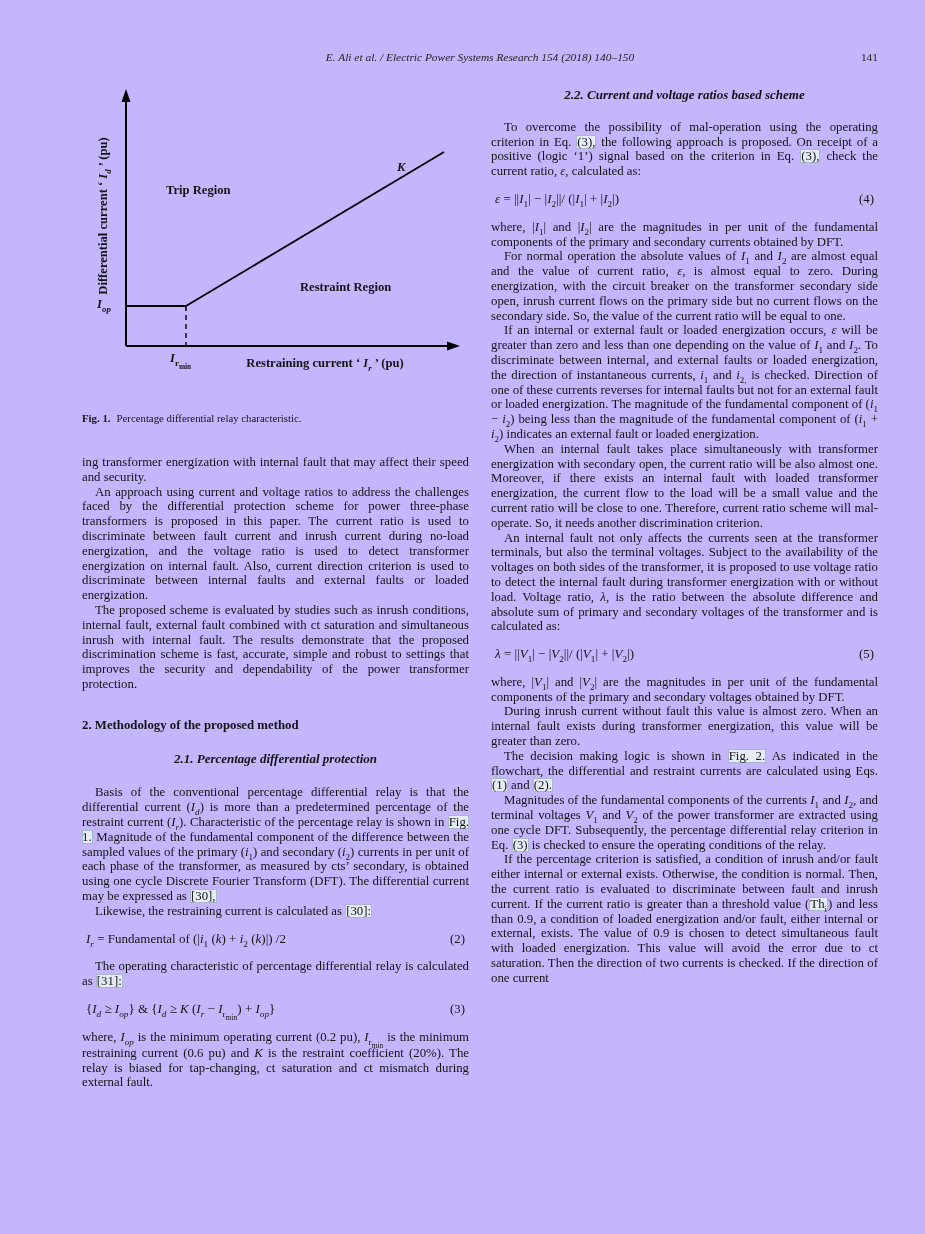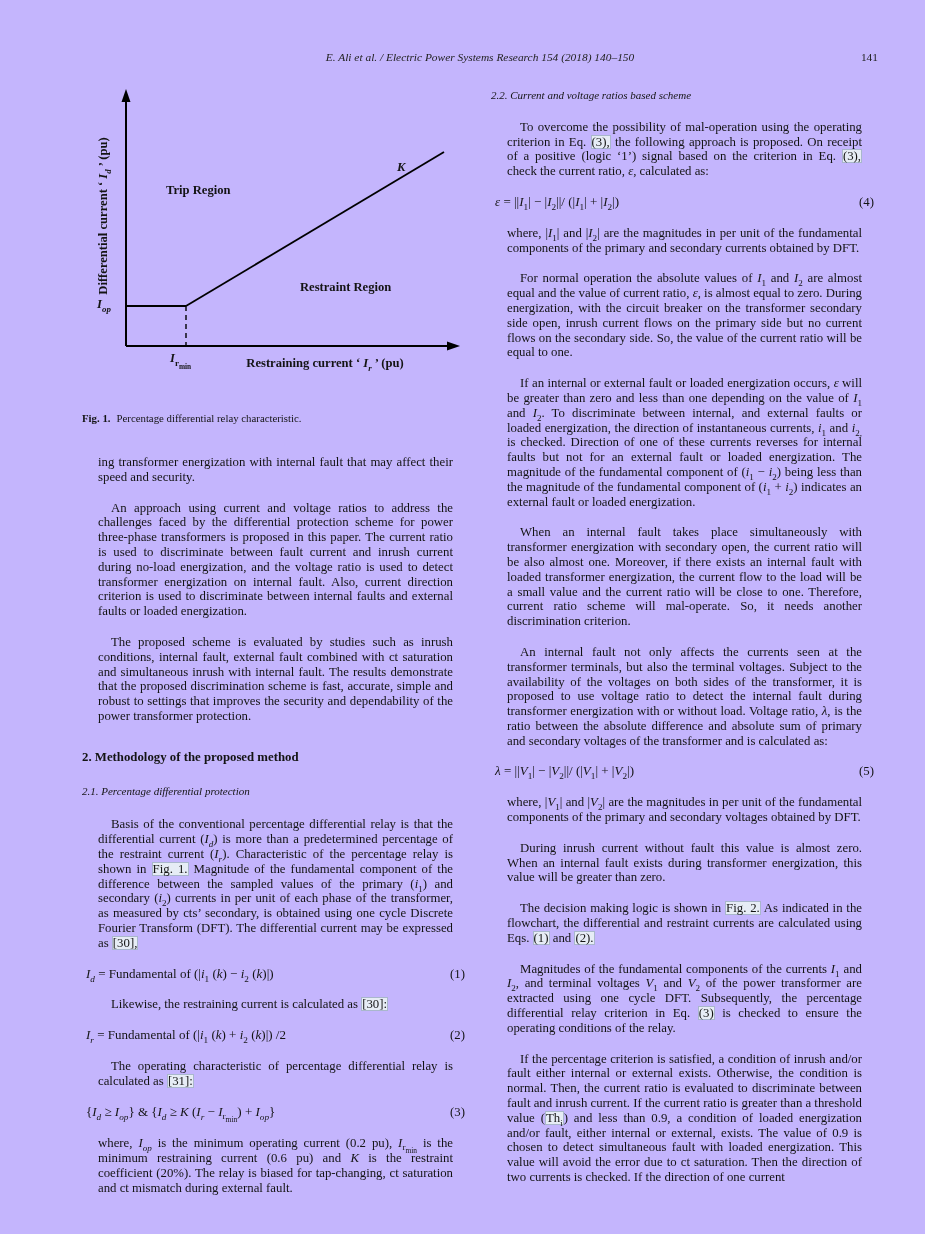--- a/index.html
+++ b/index.html
@@ -5,24 +5,24 @@
   html,body{margin:0;padding:0;background:#ffffff;}
   .page{position:relative;width:925px;height:1234px;background:#c4b5fd;overflow:hidden;
         font-family:"Liberation Serif",serif;color:#141414;}
   
   .header{position:absolute;top:51px;left:82px;width:796px;font-size:11.4px;color:#222;}
   .running-title{display:block;text-align:center;font-style:italic;}
   .page-number{position:absolute;right:0;top:0;font-style:normal;}
   
   .content{position:absolute;top:84px;left:82px;width:796px;display:flex;gap:22px;}
   .col{width:387px;text-align:justify;font-size:12.8px;line-height:14.8px;}
-  p{margin:16px;}
+  p{margin:0;}
   p.indent{text-indent:13px;}
   h2.sec{font-size:12.8px;font-weight:bold;margin:26px 0 0;text-align:left;}
-  h3.subsec{font-size:11px;font-weight:normal;font-style:italic;margin:19px 0 19px;text-align:left;}
+  h3.subsec{font-size:13px;font-weight:bold;font-style:italic;margin:19px 0 19px;text-align:center;}
   h3.first{margin-top:4px;margin-bottom:17px;}
   
   xr{background:#e6ecf5;box-shadow:inset 0 0 0 1px #a9b7cc;padding:0 1px;cursor:pointer;}
   sub{font-size:71%;line-height:0;}
   sub sub{font-size:82%;}
   
   .equation{display:flex;justify-content:space-between;align-items:center;margin:13px 4px;font-size:13px;}
   .eq-num{font-size:12.8px;}
   
   .figure{margin:0 0 30px 0;}
@@ -81,24 +81,20 @@
 
       <p>ing transformer energization with internal fault that may affect their speed and security.</p>
       <p class="indent">An approach using current and voltage ratios to address the challenges faced by the differential protection scheme for power three-phase transformers is proposed in this paper. The current ratio is used to discriminate between fault current and inrush current during no-load energization, and the voltage ratio is used to detect transformer energization on internal fault. Also, current direction criterion is used to discriminate between internal faults and external faults or loaded energization.</p>
       <p class="indent">The proposed scheme is evaluated by studies such as inrush conditions, internal fault, external fault combined with ct saturation and simultaneous inrush with internal fault. The results demonstrate that the proposed discrimination scheme is fast, accurate, simple and robust to settings that improves the security and dependability of the power transformer protection.</p>
 
       <h2 class="sec">2. Methodology of the proposed method</h2>
       <h3 class="subsec">2.1. Percentage differential protection</h3>
 
       <p class="indent">Basis of the conventional percentage differential relay is that the differential current (<i>I<sub>d</sub></i>) is more than a predetermined percentage of the restraint current (<i>I<sub>r</sub></i>). Characteristic of the percentage relay is shown in <xr>Fig. 1.</xr> Magnitude of the fundamental component of the difference between the sampled values of the primary (<i>i</i><sub>1</sub>) and secondary (<i>i</i><sub>2</sub>) currents in per unit of each phase of the transformer, as measured by cts’ secondary, is obtained using one cycle Discrete Fourier Transform (DFT). The differential current may be expressed as <xr>[30],</xr></p>
 
-      <div class="equation">
-        <span class="eq-body"><i>I<sub>d</sub></i> = Fundamental of (|<i>i</i><sub>1</sub> (<i>k</i>) − <i>i</i><sub>2</sub> (<i>k</i>)|)</span>
-        <span class="eq-num">(1)</span>
-      </div>
 
       <p class="indent">Likewise, the restraining current is calculated as <xr>[30]:</xr></p>
 
       <div class="equation">
         <span class="eq-body"><i>I<sub>r</sub></i> = Fundamental of  (|<i>i</i><sub>1</sub> (<i>k</i>) + <i>i</i><sub>2</sub> (<i>k</i>)|) /2</span>
         <span class="eq-num">(2)</span>
       </div>
 
       <p class="indent">The operating characteristic of percentage differential relay is calculated as <xr>[31]:</xr></p>
 

